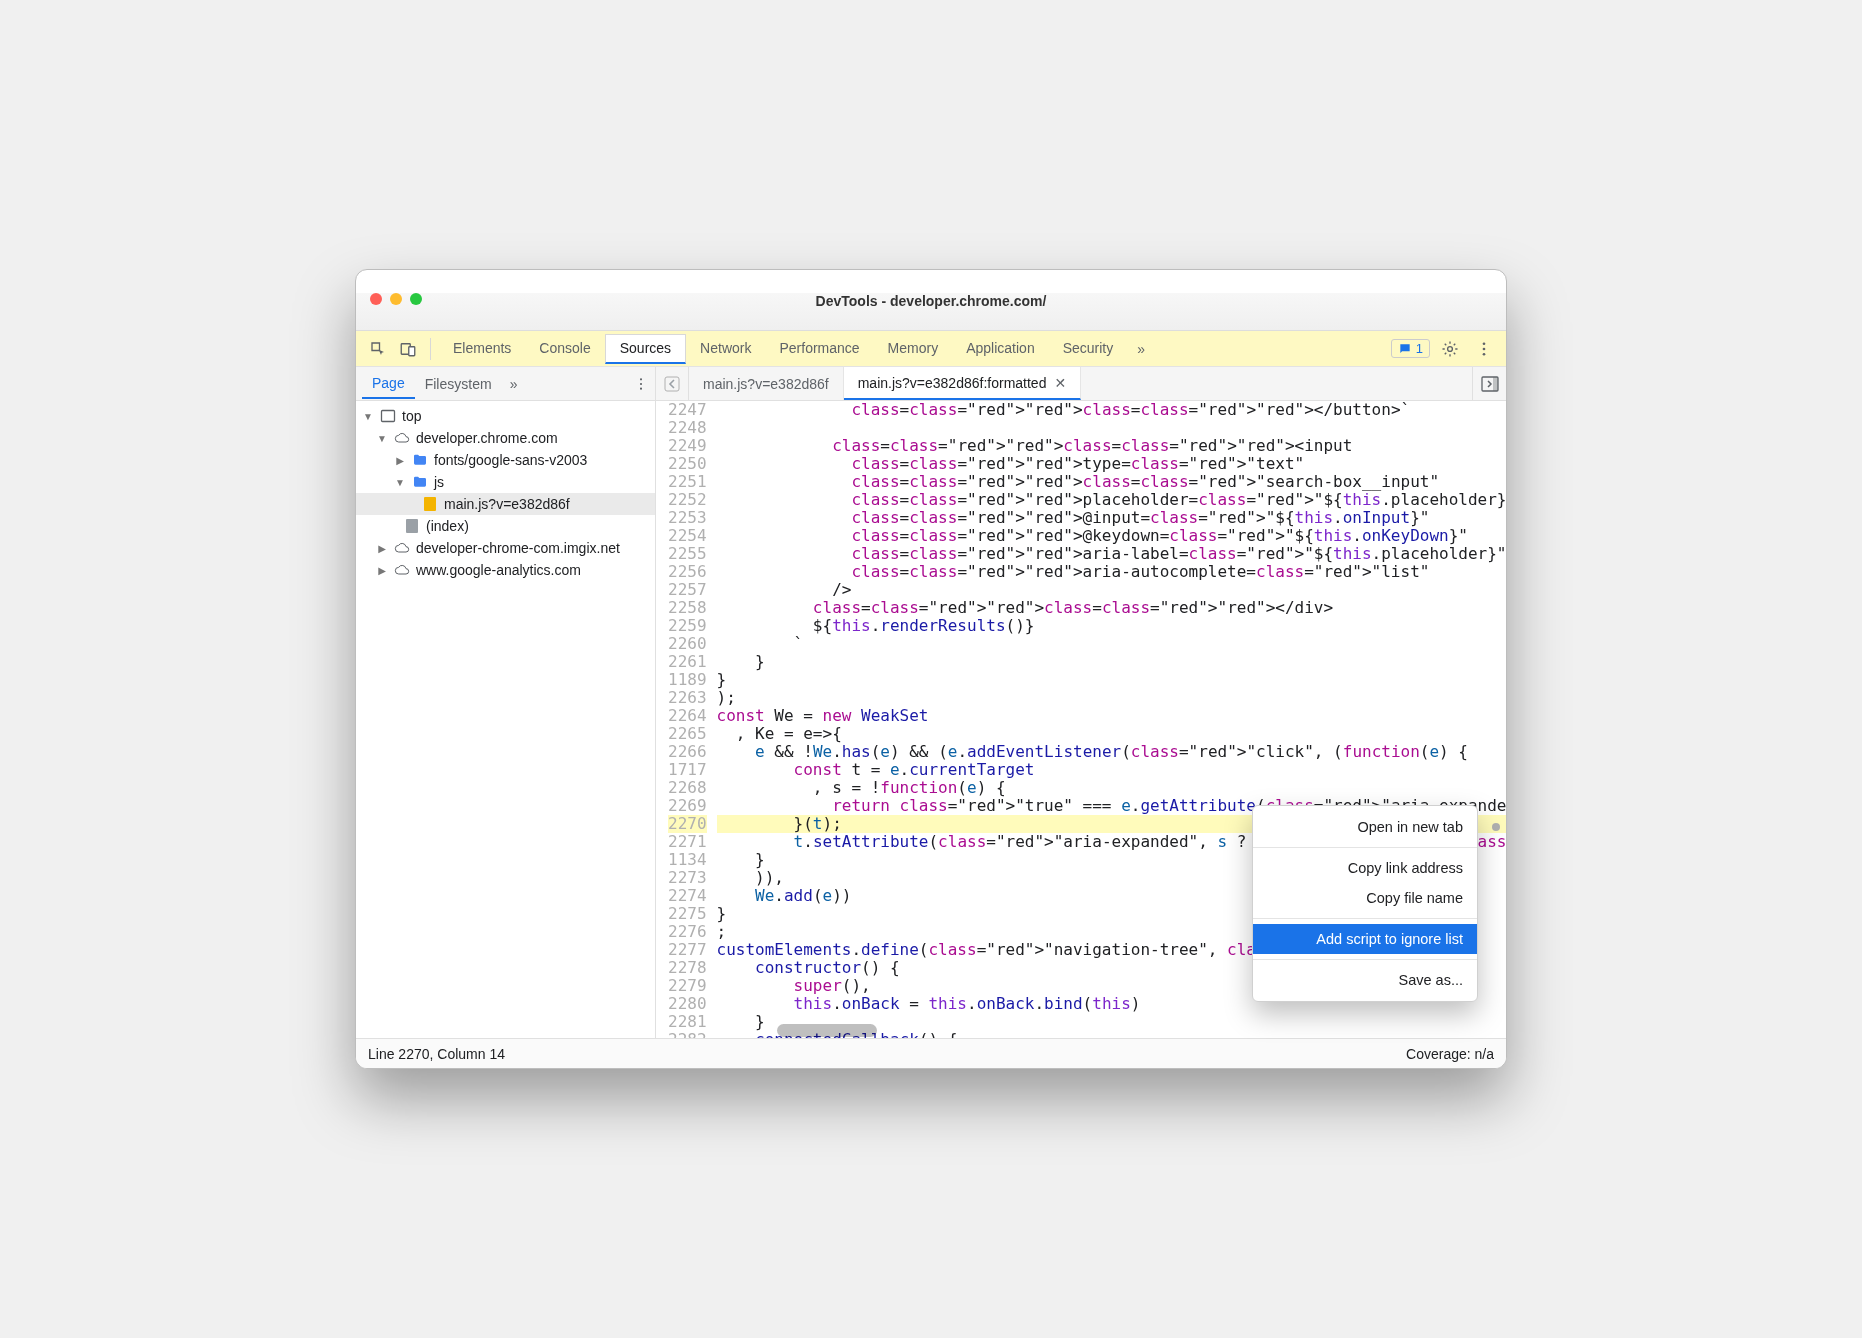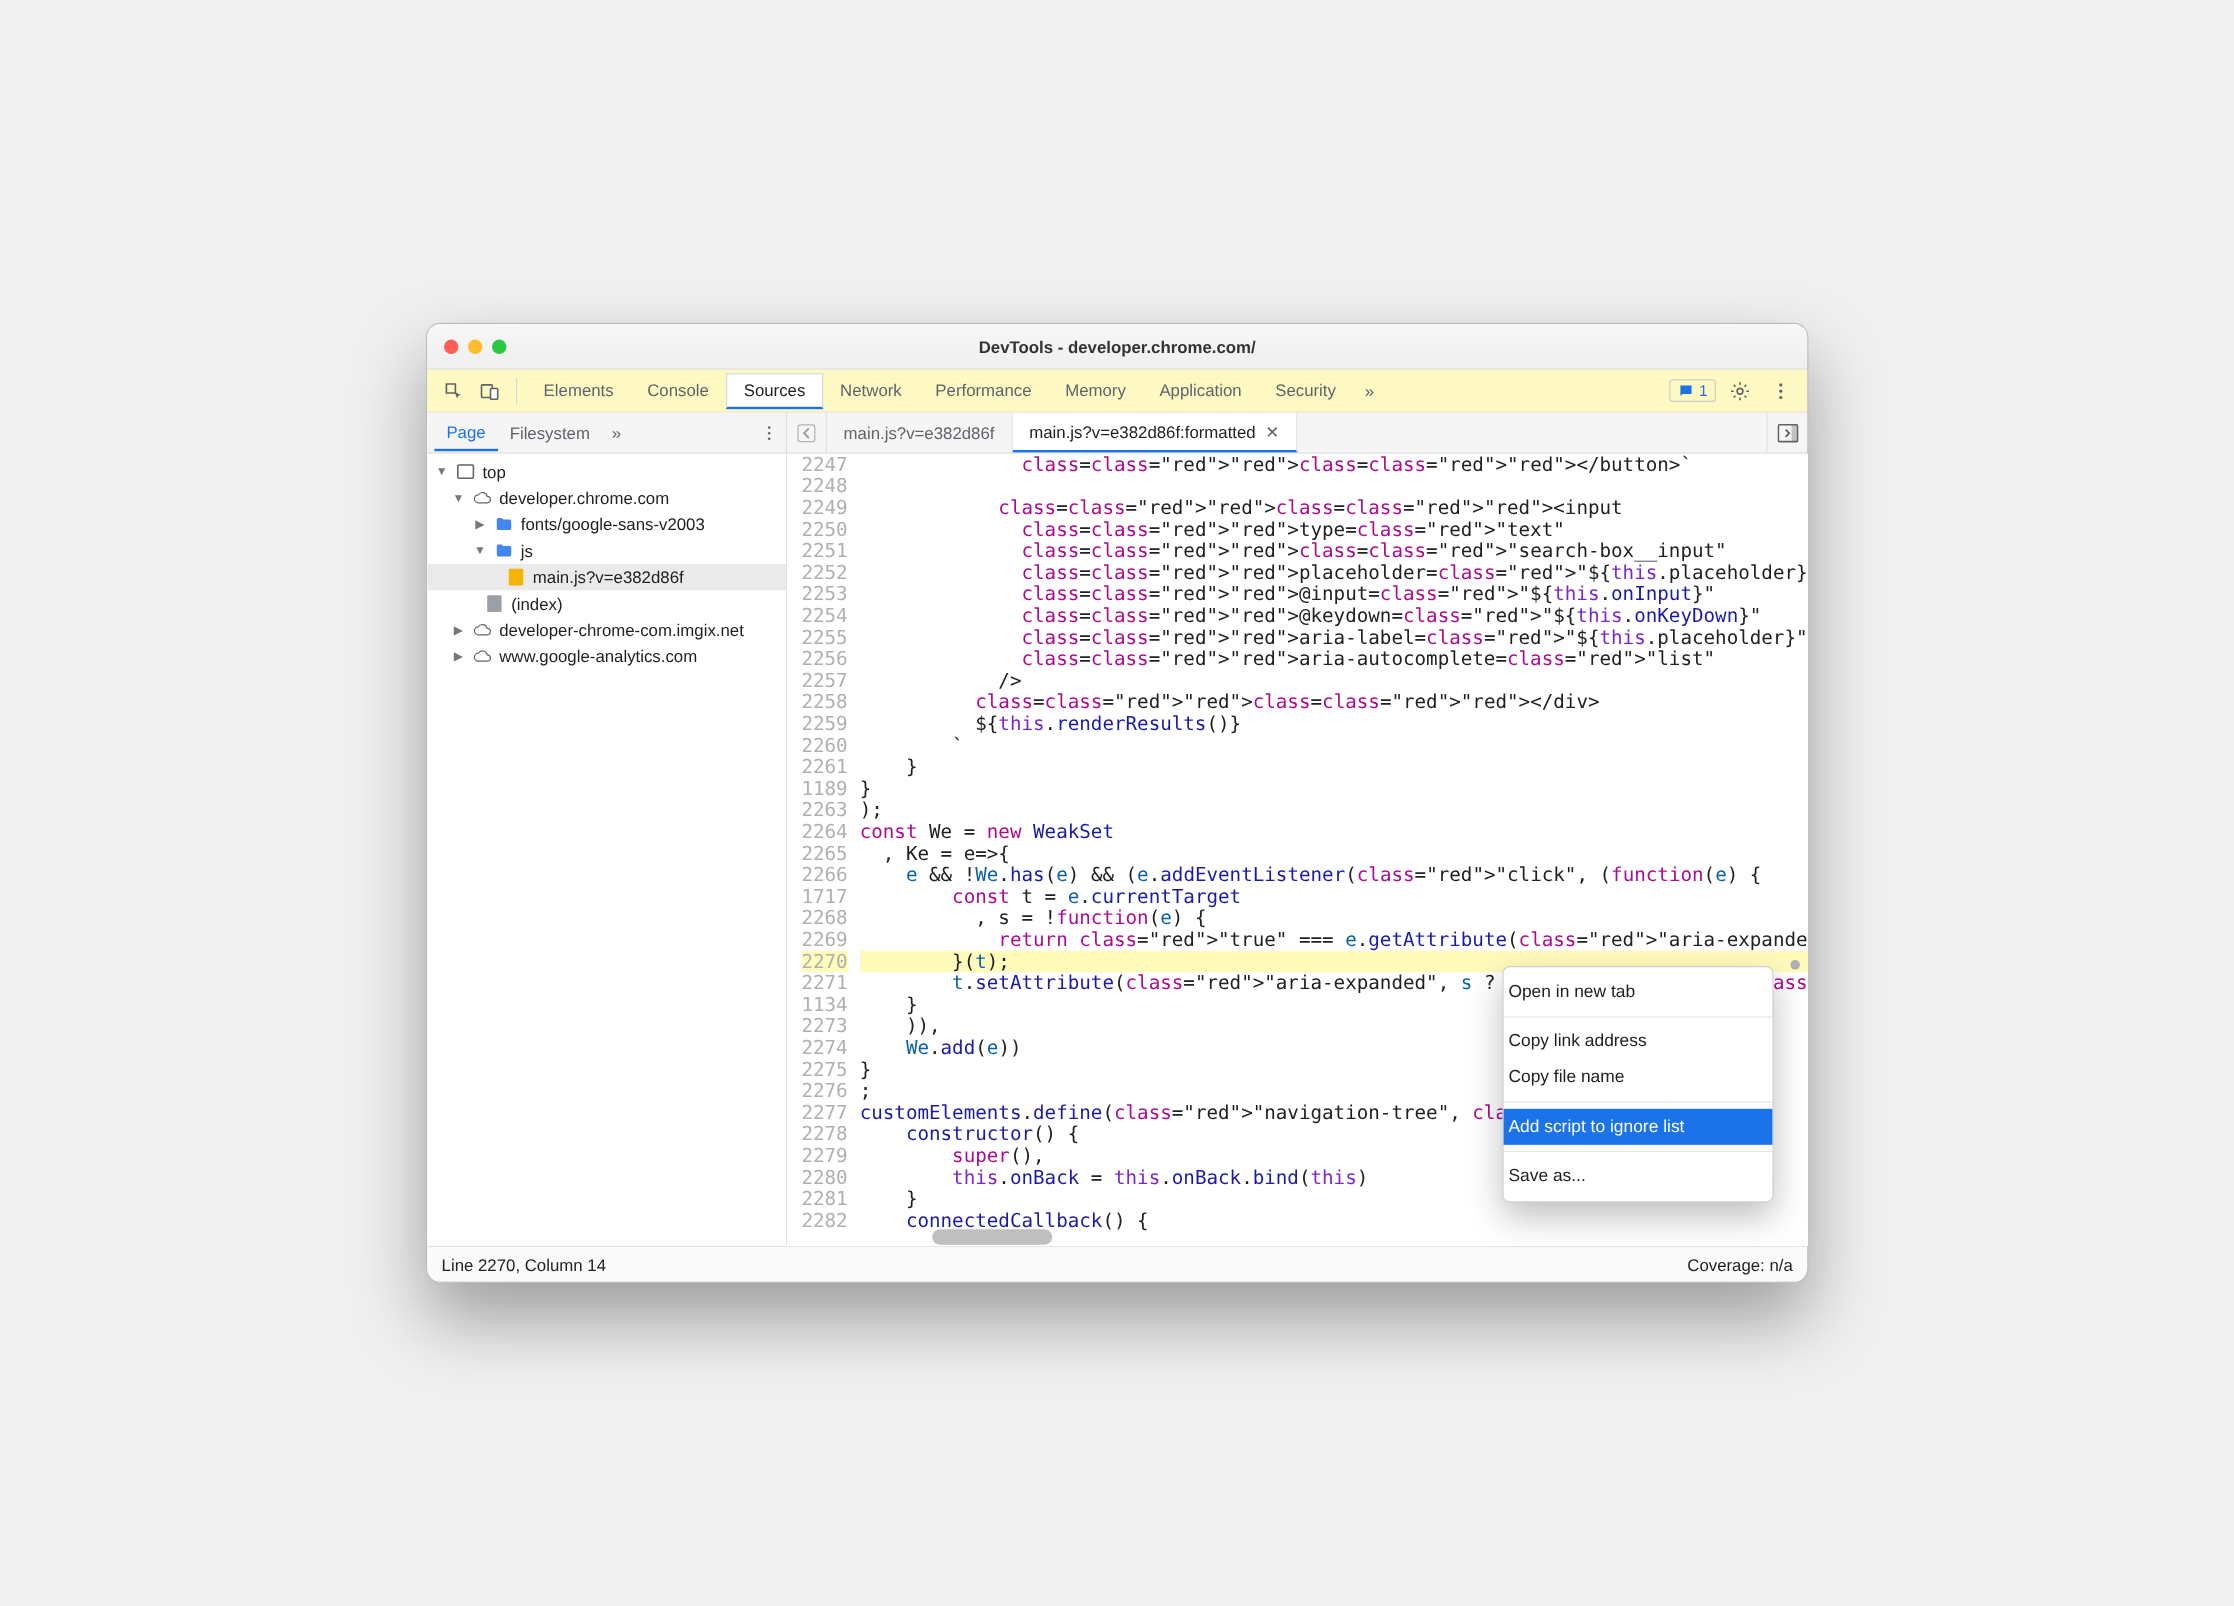--- a/index.html
+++ b/index.html
@@ -15,22 +15,23 @@
     display: flex;
     flex-direction: column;
     border: 1px solid #bdbdbd;
   }
   
   .titlebar {
     height: 38px;
     background: linear-gradient(#f7f7f7,#efefef);
     border-bottom: 1px solid #ddd;
     display: flex;
-    align-items: center;
+    align-items: flex-start;
     position: relative;
+    margin-top: 23px;
   }
   .traffic { position: absolute; left: 14px; display:flex; gap:8px; }
   .traffic .dot { width:12px; height:12px; border-radius:50%; }
   .dot.red { background:#ff5f57; }
   .dot.yellow { background:#febc2e; }
   .dot.green { background:#28c840; }
   .titlebar-title { margin: 0 auto; font-size:14px; font-weight:600; color:#333; }
 
   
   .tabsrow {
@@ -128,21 +129,21 @@
     bottom: 36px;
     width: 226px;
     background:#fff;
     border:1px solid #d0d0d0;
     border-radius:6px;
     box-shadow: 0 12px 28px rgba(0,0,0,0.25);
     padding: 6px 0;
     z-index: 50;
     font-size:14.5px;
   }
-  .ctxmenu .mitem { padding: 7px 4px; color:#202124; }
+  .ctxmenu .mitem { padding: 7px 14px; color:#202124;text-align:right; }
   .ctxmenu .mitem.hover { background:#1a73e8; color:#fff; }
   .ctxmenu .mdiv { height:1px; background:#e4e4e4; margin:5px 0; }
 
   
   .statusbar {
     height: 30px;
     border-top: 1px solid #e0e0e0;
     display:flex;
     align-items:center;
     padding: 0 12px;

